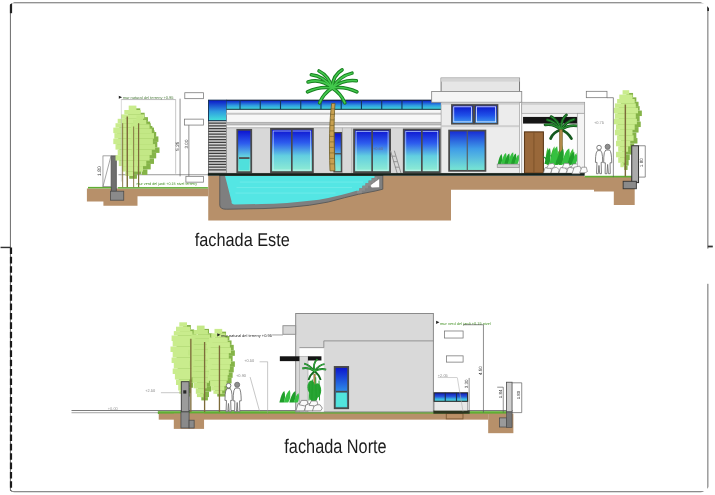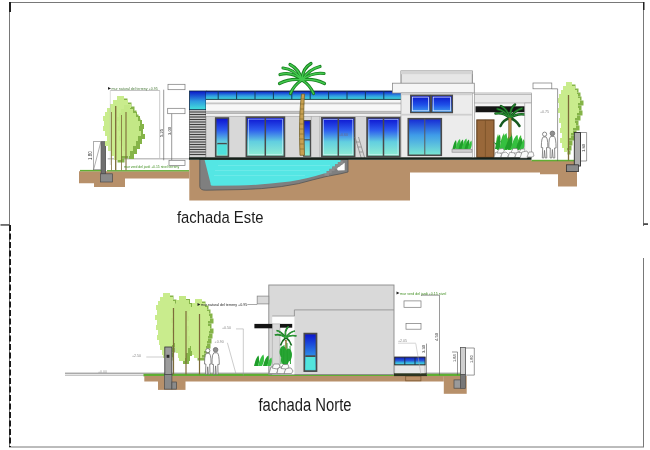--- a/index.html
+++ b/index.html
@@ -1,17 +1,17 @@
 <!DOCTYPE html>
 <html><head>
 <meta charset="utf-8">
 <style>
   html,body{margin:0;padding:0;background:#ffffff;}
   #page{position:relative;width:650px;height:450px;background:#ffffff;overflow:hidden;
-        font-family:"Liberation Sans",sans-serif;}
+        font-family:"Liberation Sans",sans-serif;border-radius:22px;}
   svg{position:absolute;left:0;top:0;}
 </style>
 </head>
 <body>
 <div id="page">
 <svg width="650" height="450" viewBox="0 0 650 450">
 <defs>
   <linearGradient id="winGrad" x1="0" y1="0" x2="0" y2="1">
     <stop offset="0" stop-color="#0b10cf"></stop>
     <stop offset="0.32" stop-color="#2d5cee"></stop>

